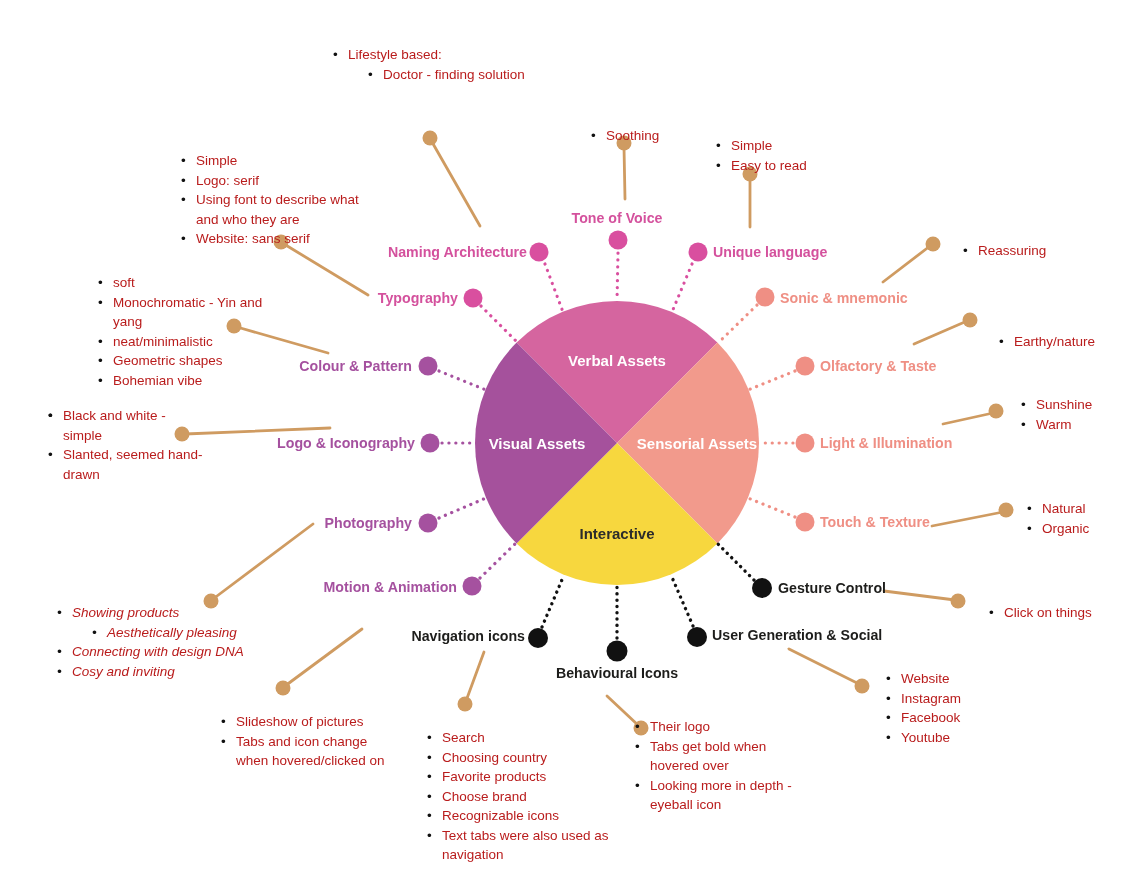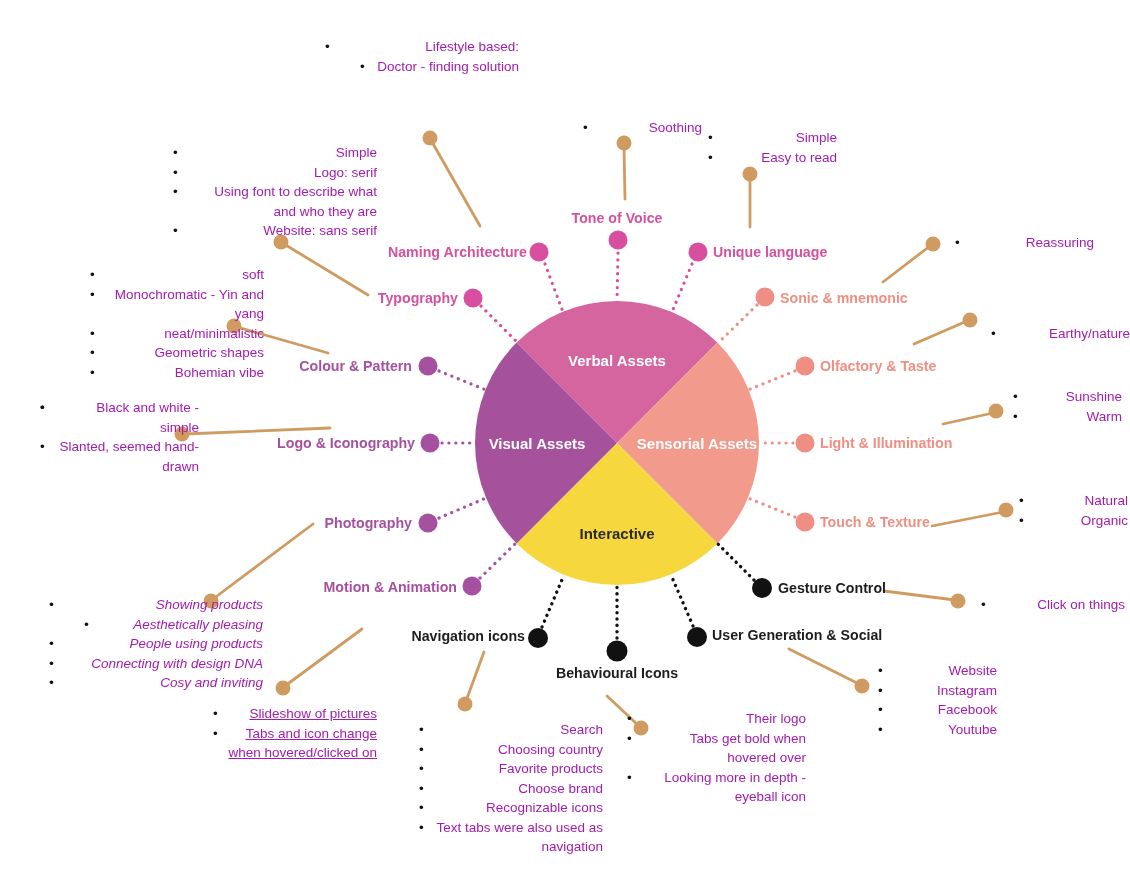--- a/index.html
+++ b/index.html
@@ -20,22 +20,22 @@
   .dot-salmon{fill:#ef8f84;}
   .dot-black{fill:#111111;}
   .spoke-line{fill:none;stroke-linecap:round;}
   .sl-pink{stroke:#d94f9f;stroke-width:3.2;stroke-dasharray:0.1 6.8;}
   .sl-purple{stroke:#a5519f;stroke-width:3.2;stroke-dasharray:0.1 6.8;}
   .sl-salmon{stroke:#ef8f84;stroke-width:3.2;stroke-dasharray:0.1 6.8;}
   .sl-black{stroke:#111111;stroke-width:3.4;stroke-dasharray:0.1 6.2;}
   .connector{stroke:#cf9b61;stroke-width:2.8;stroke-linecap:round;}
   .connector-dot{fill:#cf9b61;}
   .note{
-    position:absolute;margin:4px;padding:0;list-style:none;
-    font-size:13.5px;line-height:19.5px;color:#a21caf;text-align:right;
+    position:absolute;margin:12px;padding:0;list-style:none;
+    font-size:13.5px;line-height:19.5px;color:#b91c1c;
   }
   .note li{position:relative;padding-left:16px;}
   .note li::before{content:"\2022";position:absolute;left:1px;top:0;color:#111;}
   .note ul{margin:0 0 0 19px;padding:0;list-style:none;}
 </style>
 </head>
 <body>
 
 <svg class="diagram" width="1130" height="880" viewBox="0 0 1130 880">
 
@@ -214,26 +214,25 @@
   <li><span>Black and white - simple</span></li>
   <li><span>Slanted, seemed hand-drawn</span></li>
 </ul>
 
 <ul class="note" style="left:44px;top:591px;width:215px;font-style:italic;">
   <li><span>Showing products</span>
     <ul>
       <li><span>Aesthetically pleasing</span></li>
     </ul>
   </li>
-  <li><span>People using products</span></li>
   <li><span>Connecting with design DNA</span></li>
   <li><span>Cosy and inviting</span></li>
 </ul>
 
-<ul class="note" style="left:208px;top:700px;width:165px;text-decoration:underline;">
+<ul class="note" style="left:208px;top:700px;width:165px;">
   <li><span>Slideshow of pictures</span></li>
   <li><span>Tabs and icon change when hovered/clicked on</span></li>
 </ul>
 
 <ul class="note" style="left:414px;top:716px;width:185px;">
   <li><span>Search</span></li>
   <li><span>Choosing country</span></li>
   <li><span>Favorite products</span></li>
   <li><span>Choose brand</span></li>
   <li><span>Recognizable icons</span></li>

